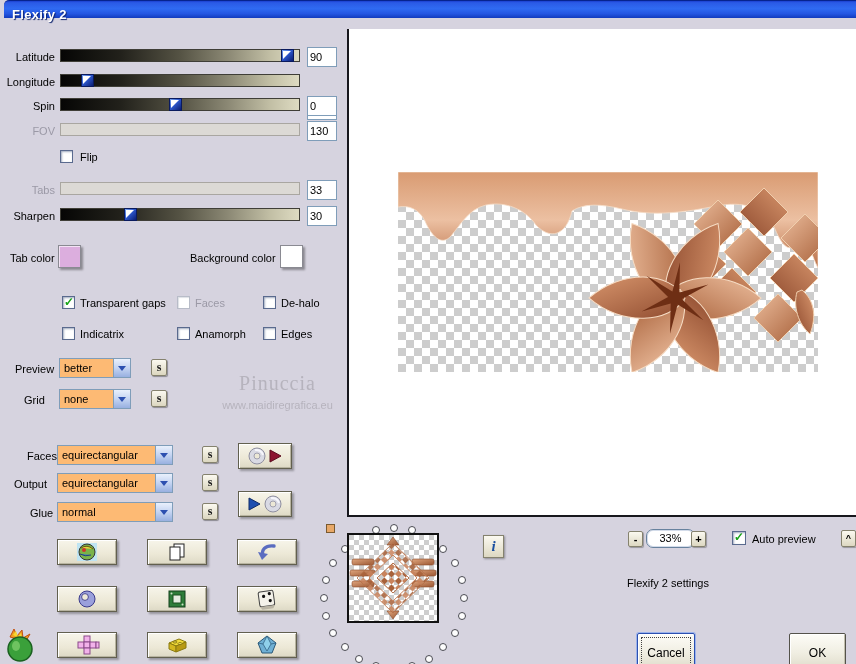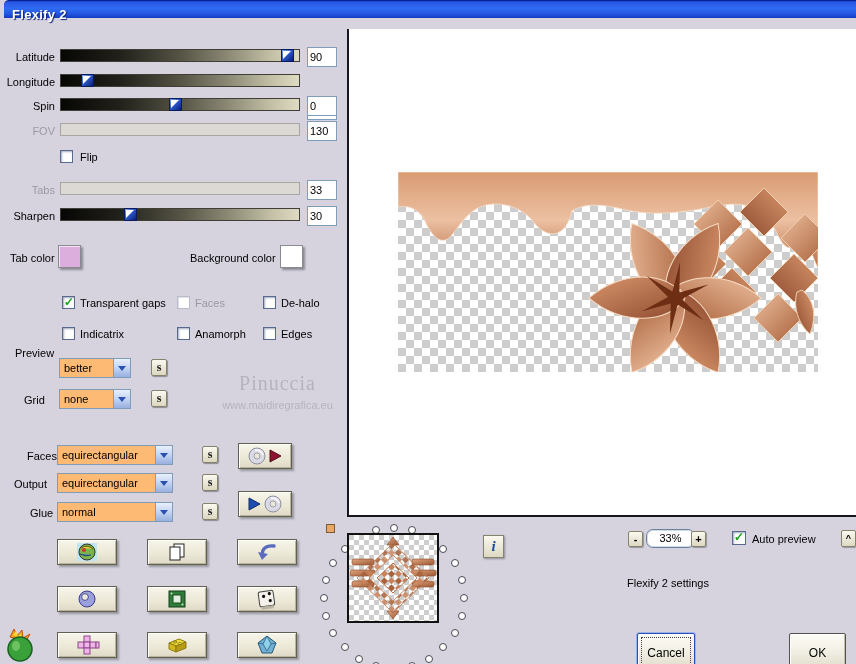--- a/index.html
+++ b/index.html
@@ -229,21 +229,21 @@
 <div class="cb" style="left:263px;top:296px"></div>
 <div class="lbl" style="left:281px;top:296px">De-halo</div>
 
 <div class="cb" style="left:62px;top:327px"></div>
 <div class="lbl" style="left:80px;top:327px">Indicatrix</div>
 <div class="cb" style="left:177px;top:327px"></div>
 <div class="lbl" style="left:195px;top:327px">Anamorph</div>
 <div class="cb" style="left:263px;top:327px"></div>
 <div class="lbl" style="left:281px;top:327px">Edges</div>
 
-<div class="lbl" style="left:15px;top:346px">Preview</div>
+<div class="lbl" style="left:15px;top:362px">Preview</div>
 <div class="select" style="left:59px;top:358px;width:72px">
   <span class="txt">better</span>
   <span class="arrow"></span>
 </div>
 <div class="sbtn" style="left:151px;top:359px">s</div>
 
 <div class="lbl" style="left:24px;top:393px">Grid</div>
 <div class="select" style="left:59px;top:389px;width:72px">
   <span class="txt">none</span>
   <span class="arrow"></span>

